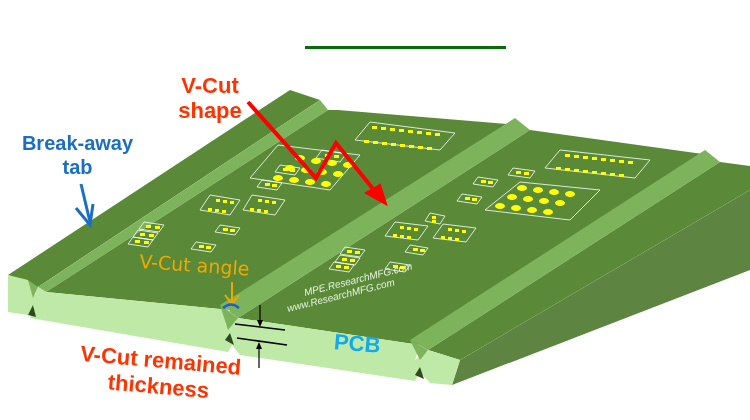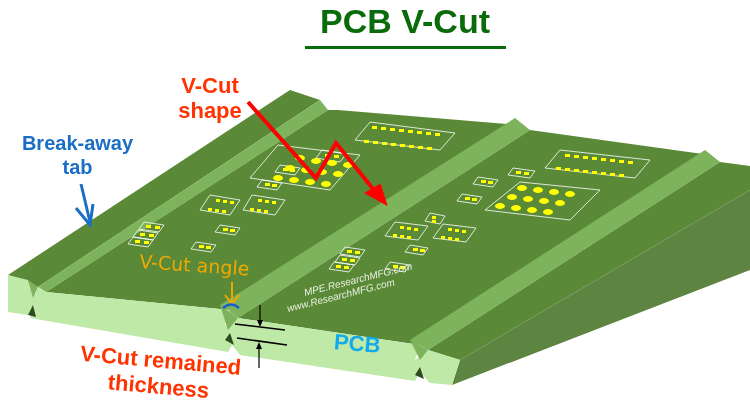--- a/index.html
+++ b/index.html
@@ -216,21 +216,20 @@
     <path d="M223,308 Q231,301 239,308" fill="none" stroke="#1a5fd0" stroke-width="2.5"></path>
 
     <line x1="235" y1="324" x2="285" y2="330" stroke="#000" stroke-width="1.5"></line>
     <line x1="237" y1="338" x2="287" y2="345" stroke="#000" stroke-width="1.5"></line>
     <line x1="260" y1="305" x2="260" y2="325" stroke="#000" stroke-width="1.2"></line>
     <polygon points="257,320 260,327 263,320" fill="#000"></polygon>
     <line x1="259" y1="344" x2="259" y2="368" stroke="#000" stroke-width="1.2"></line>
     <polygon points="256,349 259,342 262,349" fill="#000"></polygon>
   </svg>
 
-  <div class="title">PCB V-Cut</div>
   <div class="title-underline"></div>
 
   <div class="lbl lbl-red center" style="left:168px; top:75px; width:84px;">
     <div>V-Cut</div>
     <div style="margin-top:3px;">shape</div>
   </div>
 
   <div class="lbl lbl-blue center" style="left:10px; top:133px; width:135px;">
     <div>Break-away</div>
     <div style="margin-top:4px;">tab</div>

